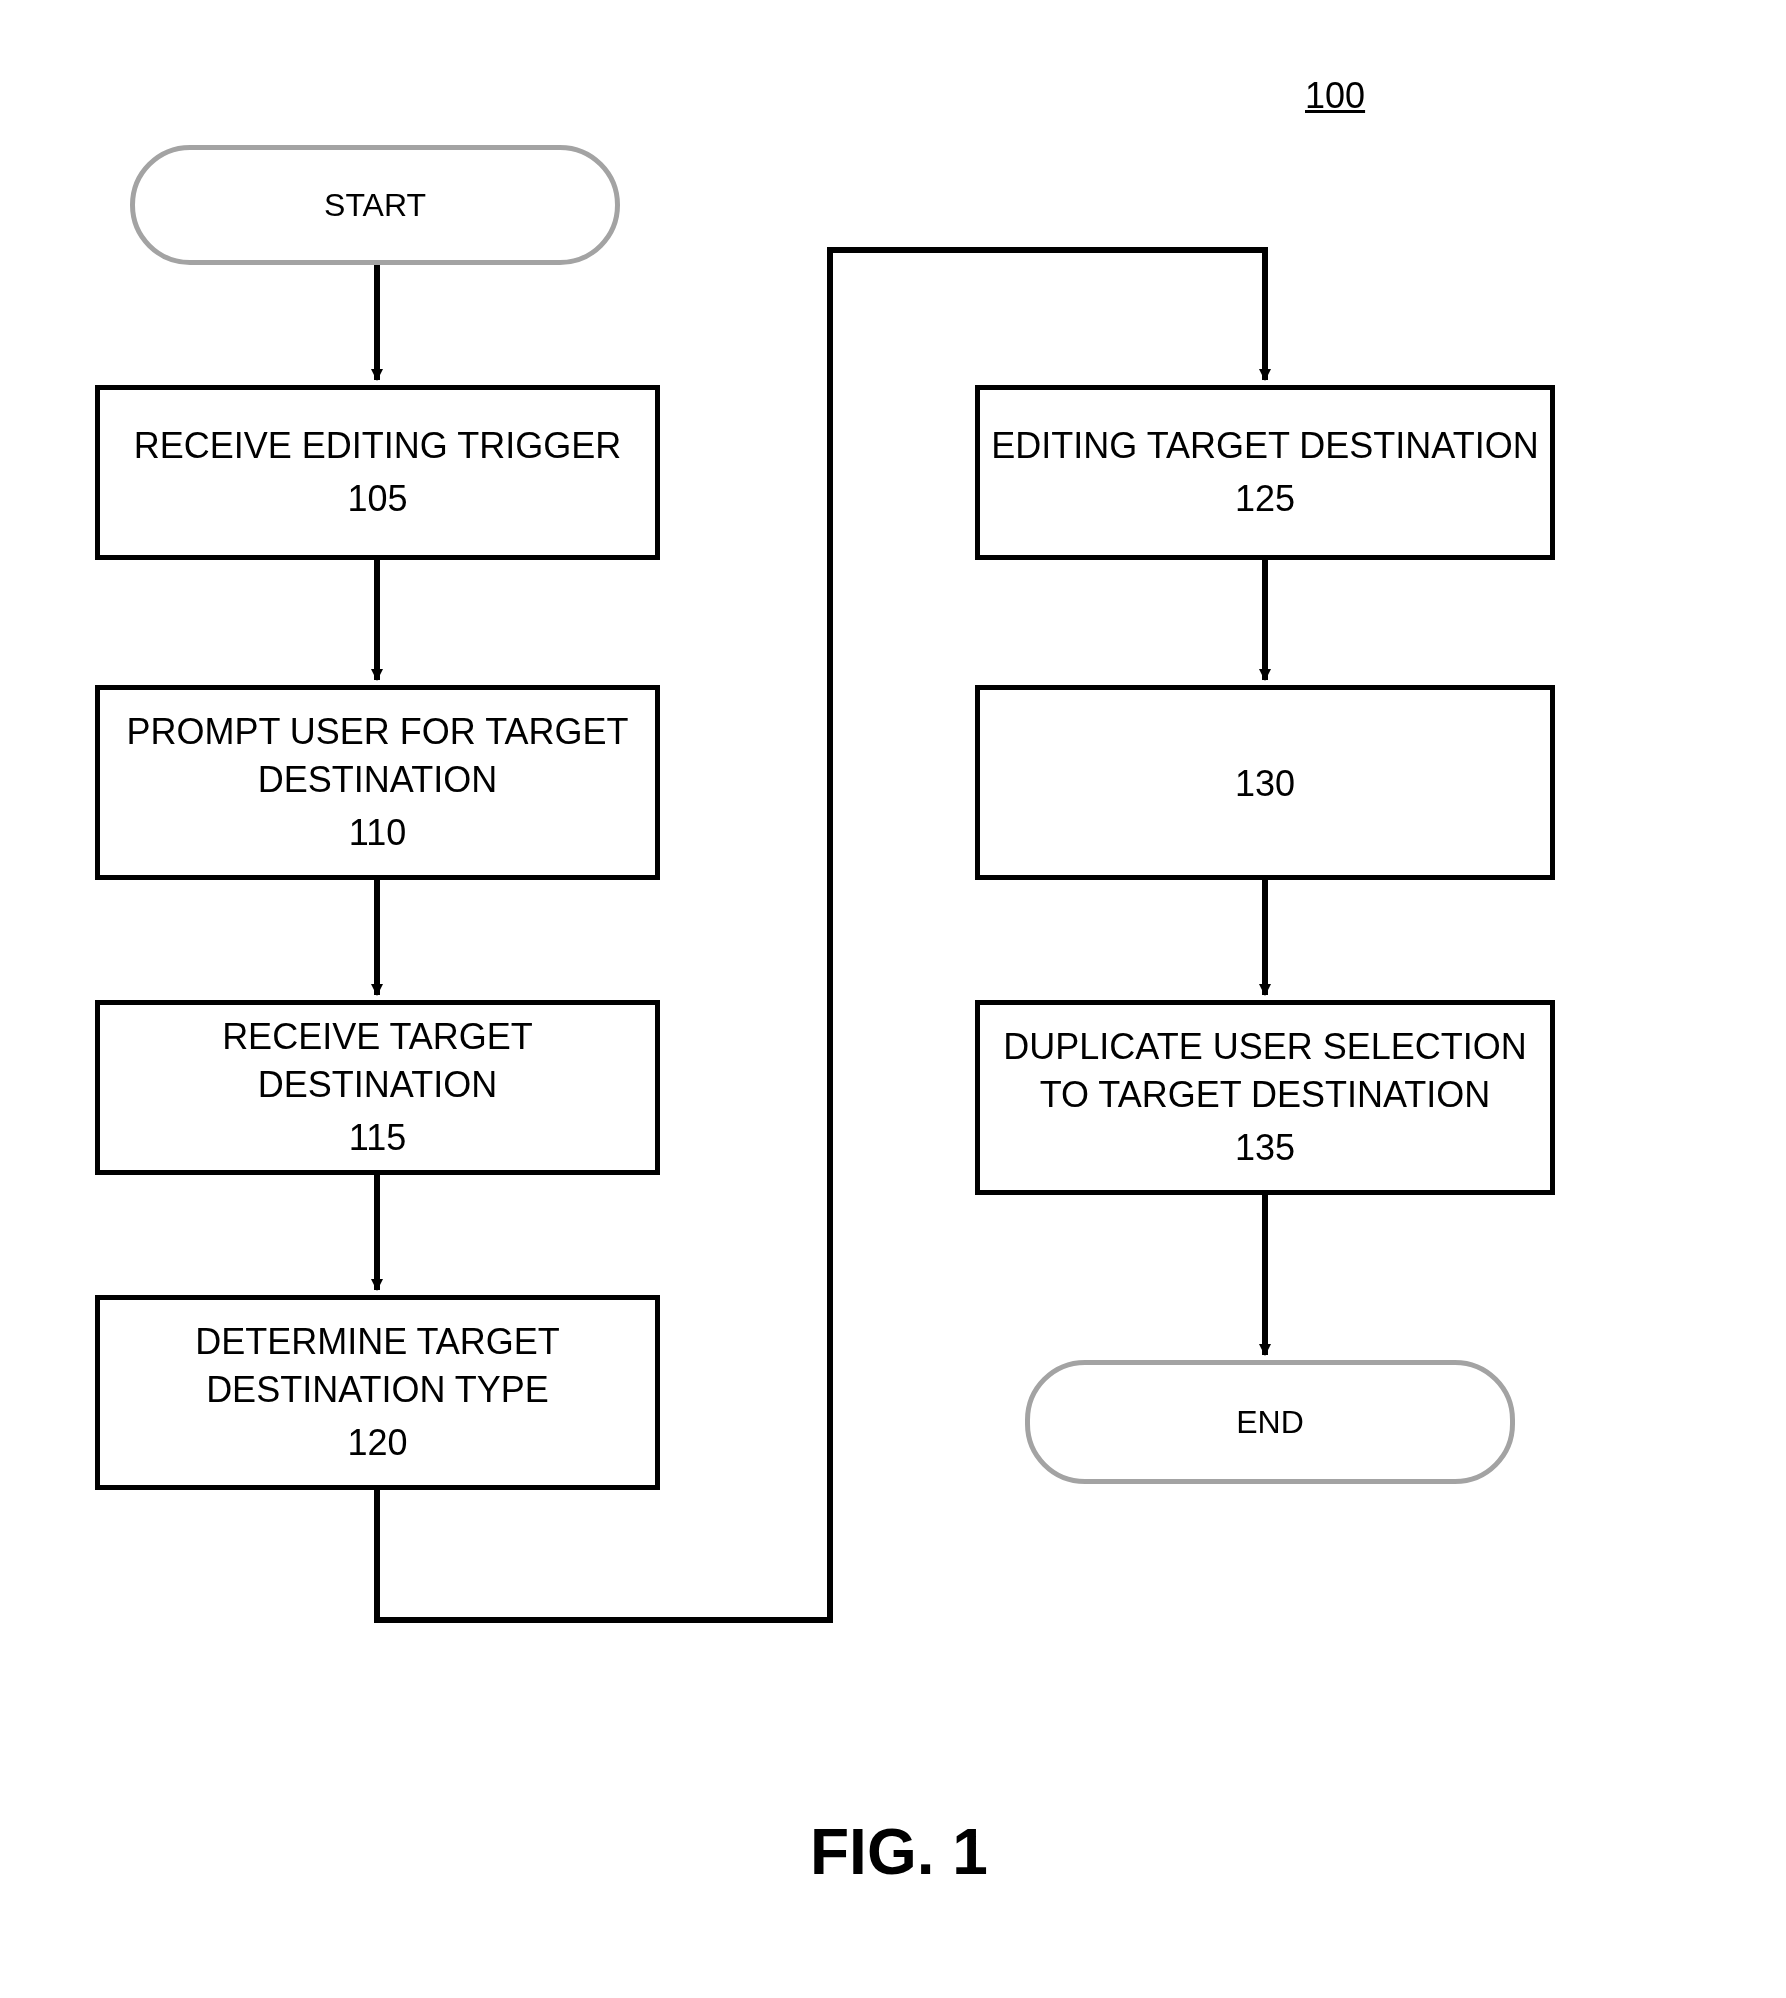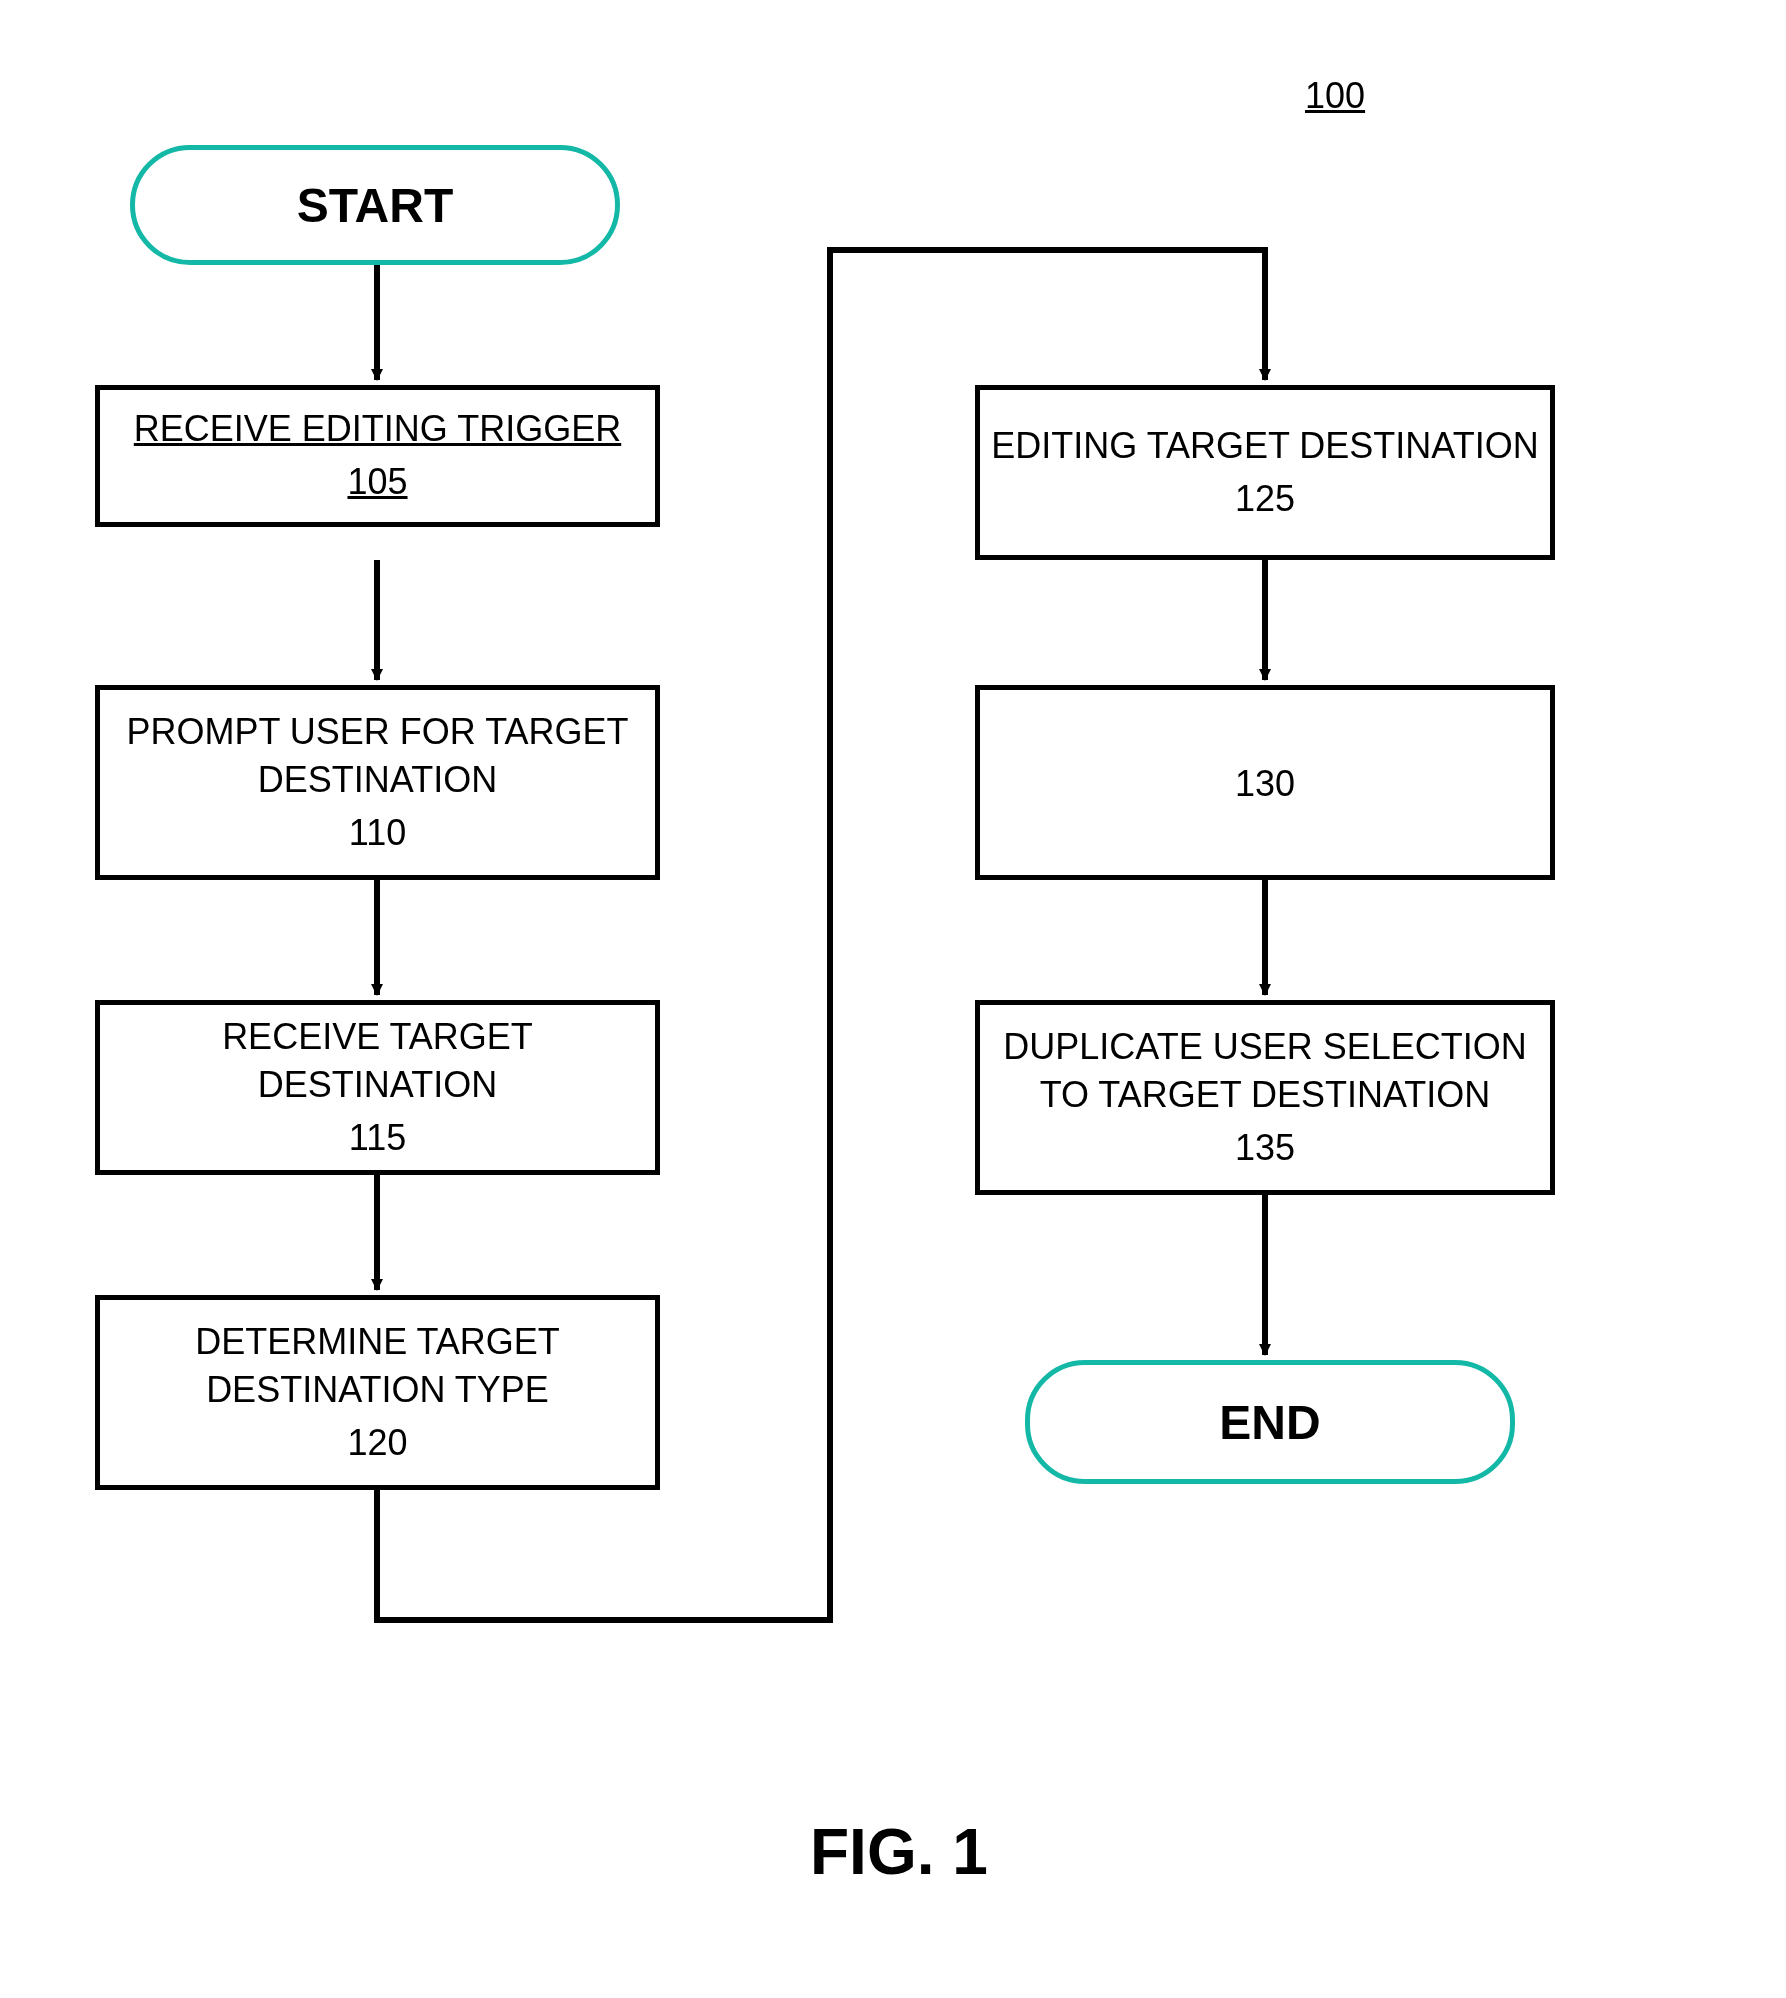--- a/index.html
+++ b/index.html
@@ -10,28 +10,27 @@
       height: 1998px;
       position: relative;
     }
     .figure-number {
       position: absolute;
       font-size: 36px;
       text-decoration: underline;
     }
     .terminal {
       position: absolute;
-      border: 5px solid #14b8a6;
+      border: 5px solid #a3a3a3;
       border-radius: 60px;
       display: flex;
       align-items: center;
       justify-content: center;
-      font-size: 48px;
+      font-size: 32px;
       background: #fff;
-      font-weight: bold;
     }
     .process {
       position: absolute;
       border: 5px solid #000;
       display: flex;
       flex-direction: column;
       align-items: center;
       justify-content: center;
       text-align: center;
       background: #fff;
@@ -53,21 +52,21 @@
   </style>
 </head>
 <body>
 
 <div class="figure-number" style="left:1305px; top:75px;">100</div>
 
 <div class="terminal" style="left:130px; top:145px; width:490px; height:120px;">
   <span>START</span>
 </div>
 
-<div class="process" style="left:95px; top:385px; width:565px; height:142px;text-decoration:underline;">
+<div class="process" style="left:95px; top:385px; width:565px; height:175px;">
   <div class="title">RECEIVE EDITING TRIGGER</div>
   <div class="num">105</div>
 </div>
 
 <div class="process" style="left:95px; top:685px; width:565px; height:195px;">
   <div class="title">PROMPT USER FOR TARGET DESTINATION</div>
   <div class="num">110</div>
 </div>
 
 <div class="process" style="left:95px; top:1000px; width:565px; height:175px;">

